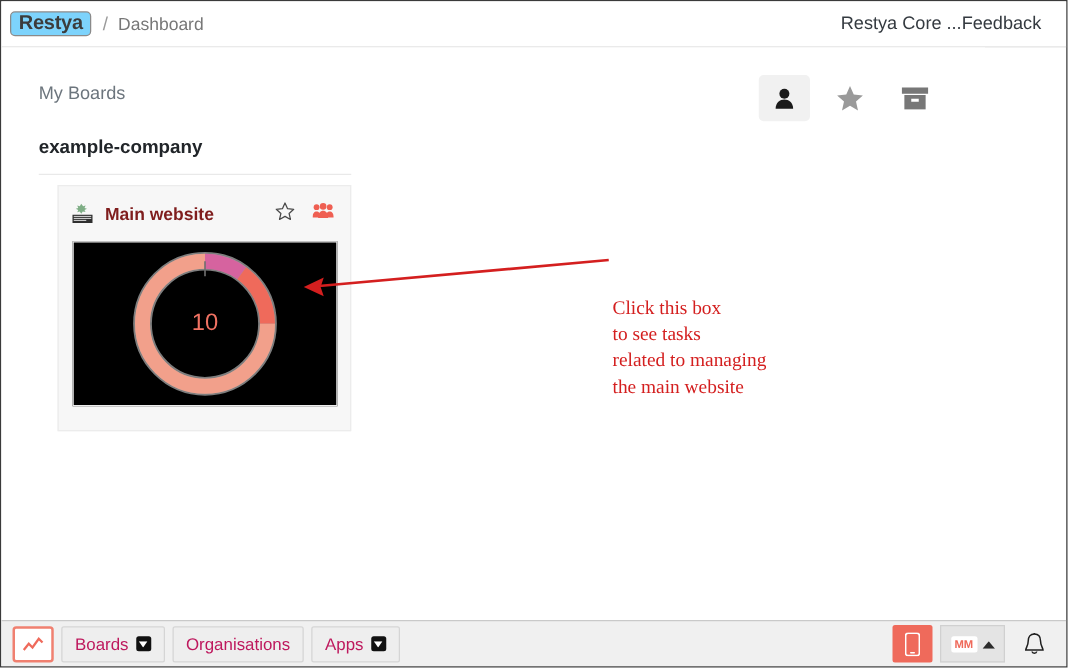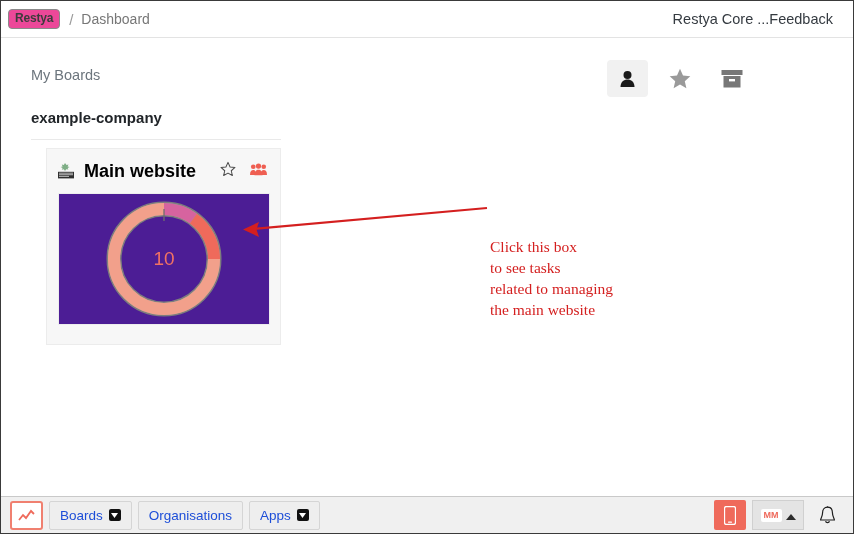--- a/index.html
+++ b/index.html
@@ -24,24 +24,24 @@
     background:#ffffff;
     border-bottom:1px solid #e3e3e3;
     box-sizing:border-box;
     display:flex;align-items:center;
   }
   .brand-chip{
     margin-left:7px;
     border:1px solid #8a8a8a;
     border-radius:4px;
     padding:2px 6px 3px 6px;
-    font-size:12px;font-weight:bold;color:#3c3c3c;
+    font-size:16px;font-weight:bold;color:#3c3c3c;
     line-height:13px;
     letter-spacing:-0.2px;
-    background:#ec4899;
+    background:#7dd3fc;
   }
   .slash{margin:0 8px 0 9px;color:#9a9a9a;font-size:15px;}
   .crumb{color:#777777;font-size:14px;}
   .header-right{margin-left:auto;display:flex;align-items:center;padding-right:20px;}
   .hlink{color:#343a40;font-size:14.5px;white-space:nowrap;}
 
   
   .content{position:absolute;left:0;top:37px;width:787px;height:459px;background:#fff;}
 
   .section-title{
@@ -78,28 +78,28 @@
   }
   .card-head{
     position:absolute;left:0;top:0;width:233px;height:44px;
     display:flex;align-items:center;
   }
   .card-logo{
     width:20px;height:18px;margin-left:9px;margin-right:8px;
     flex:0 0 auto;position:relative;
   }
   .card-title{
-    font-size:18px;font-weight:bold;color:#000000;
+    font-size:14px;font-weight:bold;color:#7f1d1d;
   }
   .card-head-actions{margin-left:auto;display:flex;align-items:center;gap:14px;padding-right:13px;}
 
   .chart-panel{
     position:absolute;left:11px;top:44px;
     width:212px;height:132px;
-    background:#4c1d95;
+    background:#000000;
     border:1px solid #ededed;
     box-sizing:border-box;
   }
 
   .donut-wrap{position:absolute;left:50%;top:50%;transform:translate(-50%,-50%);width:116px;height:116px;}
   .donut-num{
     position:absolute;left:0;top:0;width:116px;height:116px;
     display:flex;align-items:center;justify-content:center;
     font-size:19px;color:#f07263;
     font-family:"Liberation Sans", sans-serif;
@@ -126,21 +126,21 @@
   }
   .tb-left{display:flex;align-items:center;gap:6px;padding-left:9px;}
   .tb-chart-btn{
     width:29px;height:25px;border:2px solid #f08070;border-radius:3px;
     background:#ffffff;display:flex;align-items:center;justify-content:center;
   }
   .tb-btn{
     height:27px;display:flex;align-items:center;gap:6px;
     padding:0 10px;
     background:#eeeeee;border:1px solid #d5d5d5;border-radius:2px;
-    font-size:13.5px;color:#1d4ed8;
+    font-size:13.5px;color:#be185d;
   }
   .caret-box{
     width:12px;height:12px;background:#111;border-radius:2px;
     display:inline-flex;align-items:center;justify-content:center;
   }
   .tb-right{margin-left:auto;display:flex;align-items:center;padding-right:9px;gap:0;text-align:center;}
   .tb-phone{
     width:32px;height:30px;background:#ef6a5b;
     display:flex;align-items:center;justify-content:center;
     border-radius:2px;

